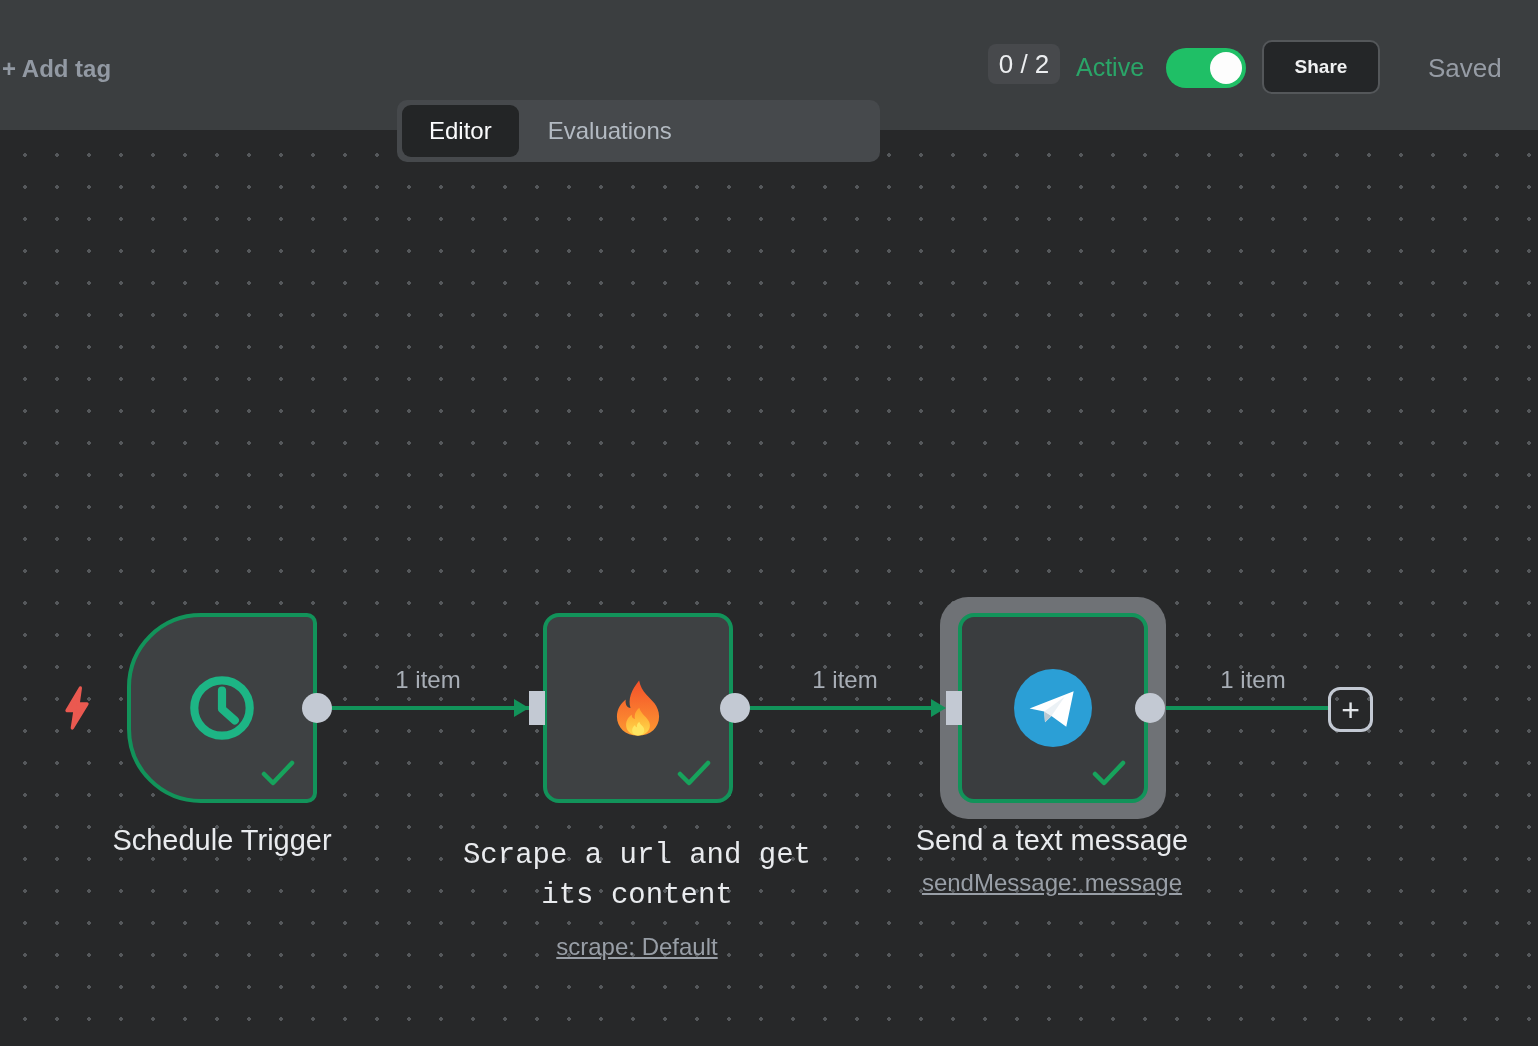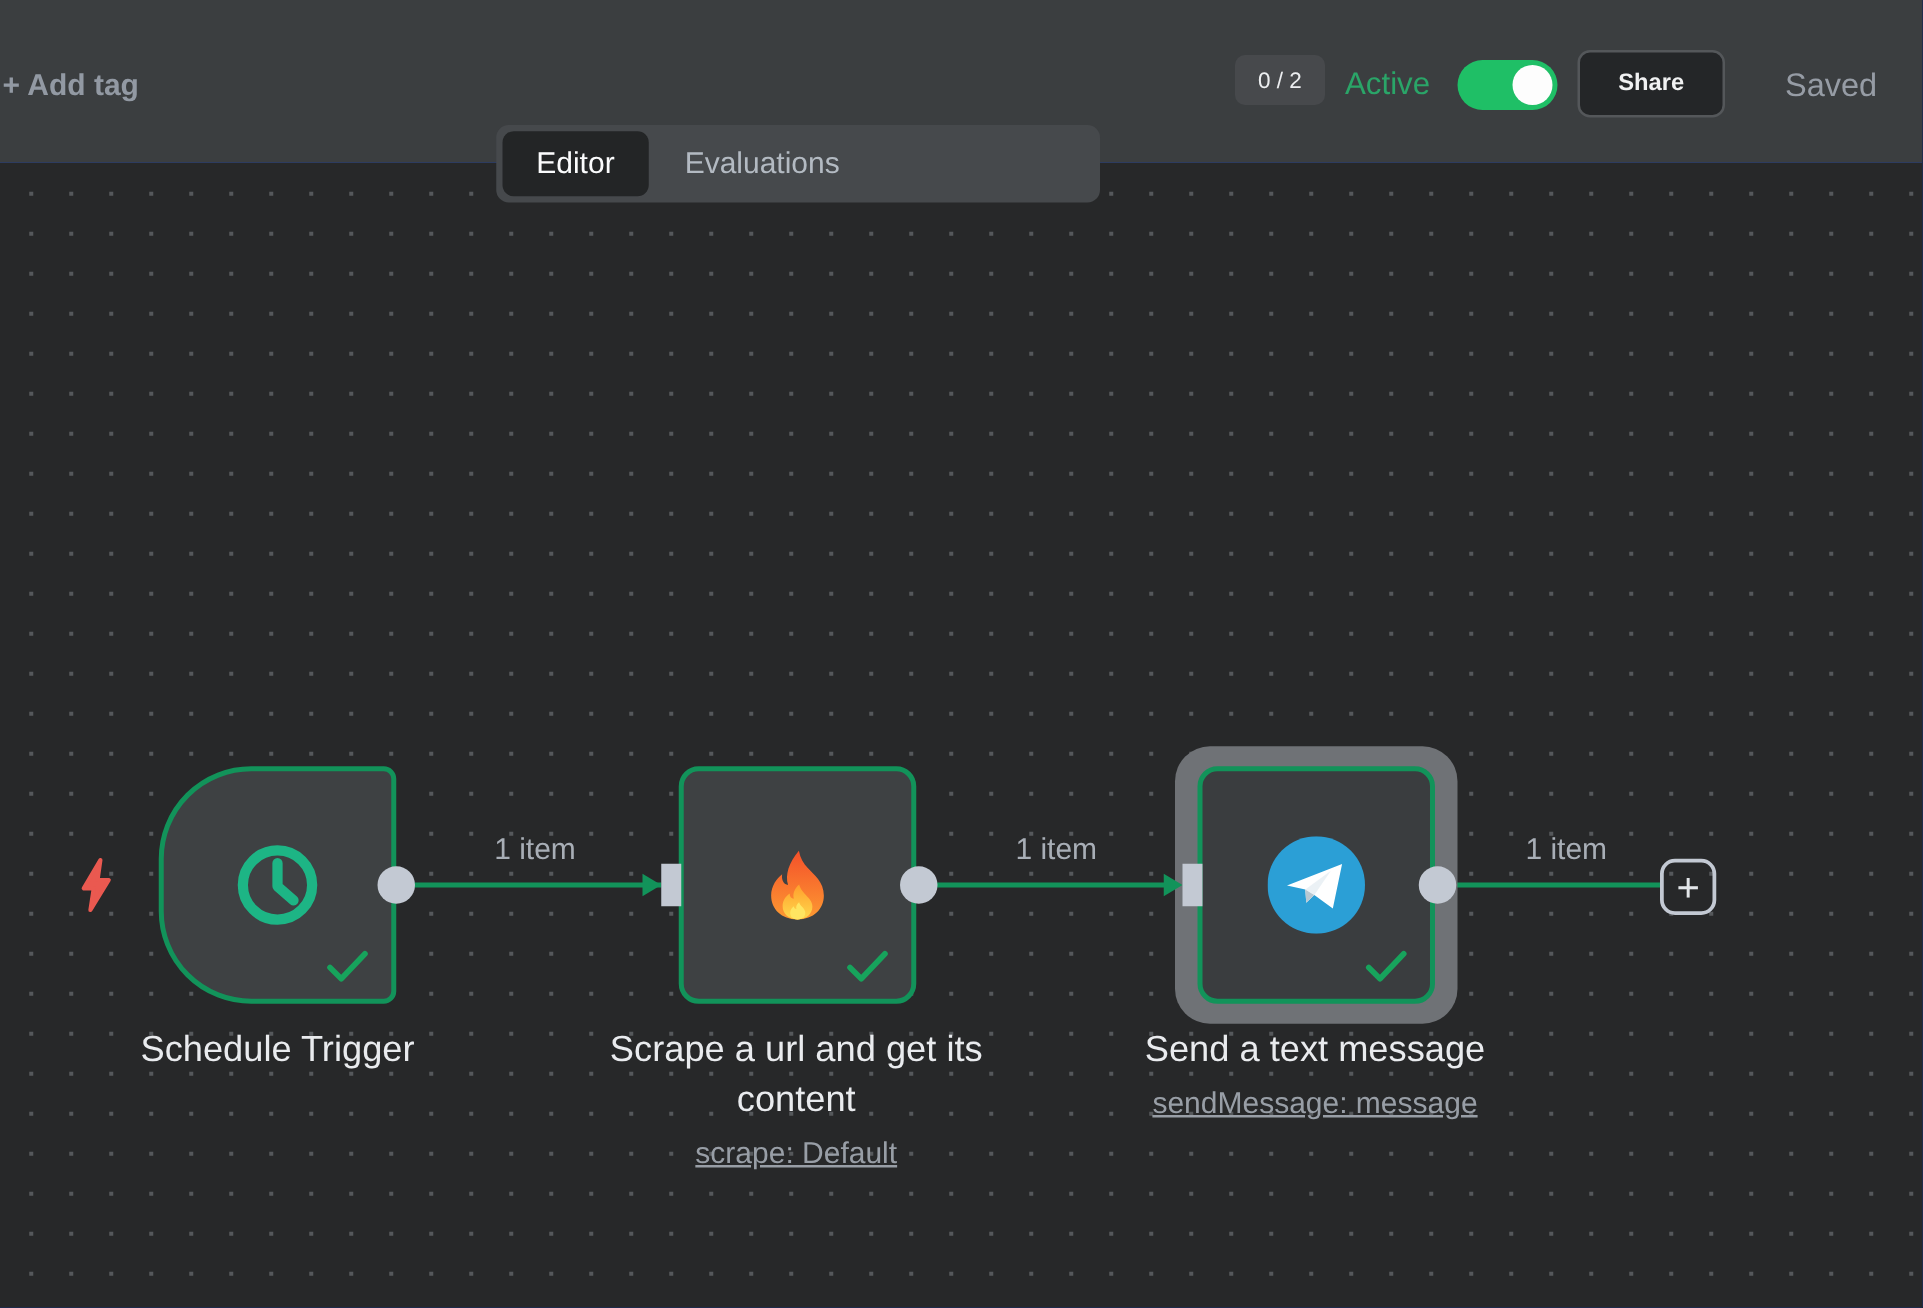--- a/index.html
+++ b/index.html
@@ -1,35 +1,35 @@
 <!DOCTYPE html>
 <html><head>
 <meta charset="utf-8">
 <style>
   * { margin:0; padding:0; box-sizing:border-box; }
   html,body { background:#1d1f20; }
   .app {
     position:relative; width:1538px; height:1046px; overflow:hidden;
-    background:#1d4ed8;
+    background:#14b8a6;
     font-family:"Liberation Sans","DejaVu Sans",sans-serif;
     -webkit-font-smoothing:antialiased;
   }
   
   .header {
     position:absolute; top:0; left:0; width:1538px; height:130px;
     background:#3b3e40; z-index:5;
   }
   .add-tag {
     position:absolute; left:2px; top:55px;
     color:#9299a3; font-size:24px; font-weight:700; cursor:pointer;
   }
   .issues-badge {
     position:absolute; left:988px; top:44px; width:72px; height:40px;
     background:#47494c; border-radius:8px; color:#eceef0;
-    font-size:18px; display:flex; align-items:center; justify-content:center;
+    font-size:26px; display:flex; align-items:center; justify-content:center;
   }
   .active-label {
     position:absolute; left:1076px; top:53px;
     color:#2aa568; font-size:25px; font-weight:500;
   }
   .toggle {
     position:absolute; left:1166px; top:48px; width:80px; height:40px;
     background:#1fbf66; border-radius:20px; cursor:pointer;
   }
   .toggle .knob {
@@ -208,21 +208,21 @@
     <div class="wire" style="left:1150px; width:180px;"></div>
     <div class="wire-label" style="left:1173px;">1 item</div>
     <div class="plus-btn">
       <span>+</span>
     </div>
 
     <div class="node-label" style="left:12px;">
       <div>Schedule Trigger</div>
     </div>
     <div class="node-label" style="left:427px; width:420px;">
-      <div style="width:360px; margin:0 auto;">Scrape a url and get its content</div>
+      <div style="width:360px; margin:16px auto;font-family:Liberation Mono, monospace;">Scrape a url and get its content</div>
       <div class="node-subtitle">scrape: Default</div>
     </div>
     <div class="node-label" style="left:842px;">
       <div>Send a text message</div>
       <div class="node-subtitle">sendMessage: message</div>
     </div>
 
   </div>
 </div>
 

